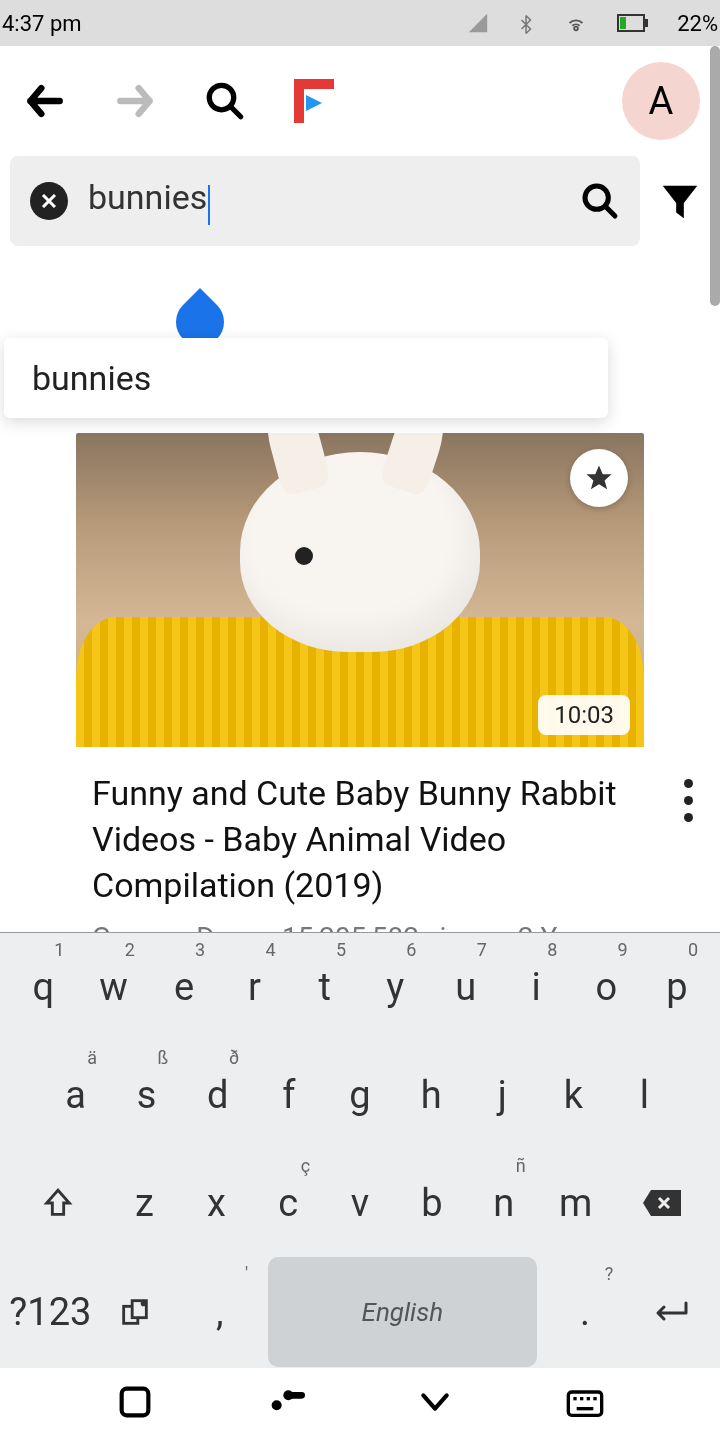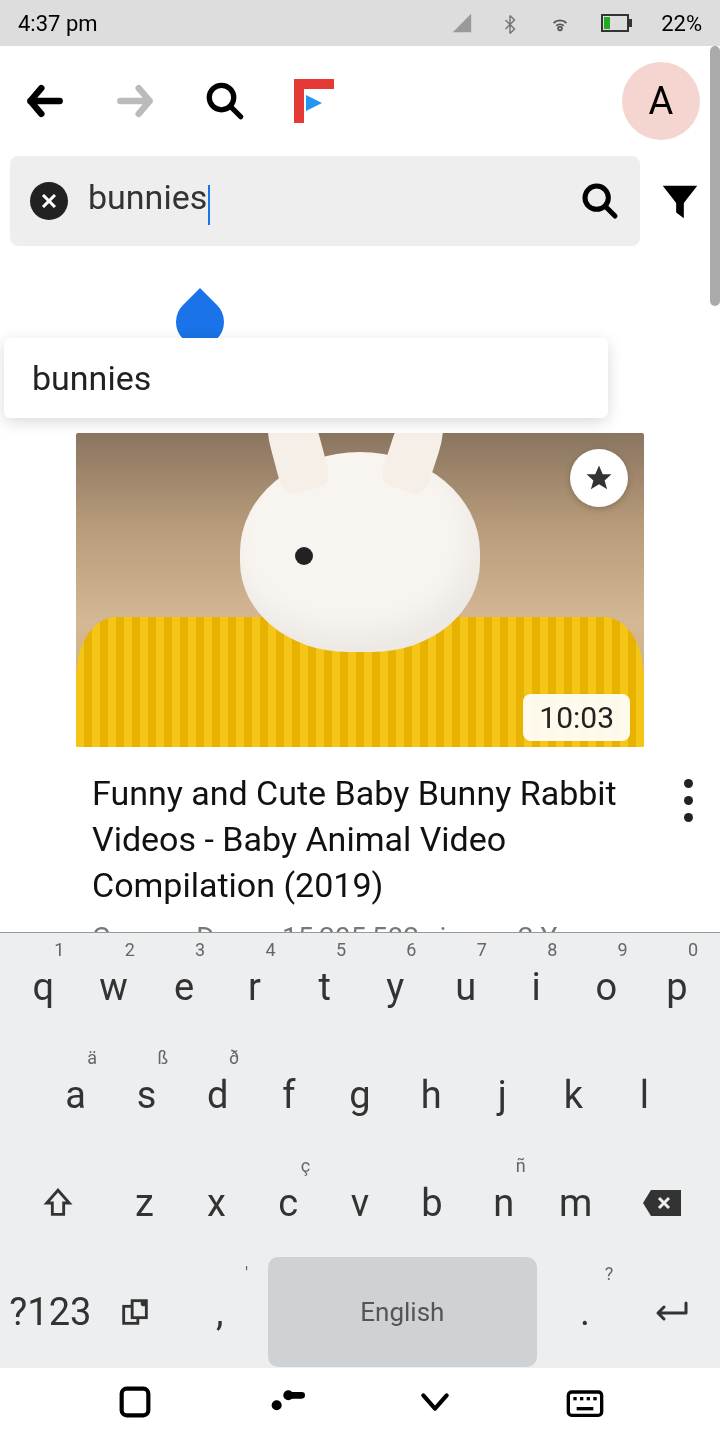--- a/index.html
+++ b/index.html
@@ -1,18 +1,18 @@
 <!DOCTYPE html>
 <html><head>
 <meta charset="utf-8">
 <style>
   * { box-sizing: border-box; margin: 0; padding: 0; }
   html, body { width: 720px; height: 1440px; font-family: -apple-system, Roboto, sans-serif; overflow: hidden; background: #fff; }
   
-  .status-bar { height: 46px; background: #ddd; display: flex; align-items: center; justify-content: space-between; padding: 0 18px; font-size: 22px; color: #000; }
+  .status-bar { height: 46px; background: #ddd; display: flex; align-items: center; justify-content: space-between; padding: 0 2px; font-size: 22px; color: #000; }
   .status-left { }
   .status-right { display: flex; align-items: center; gap: 28px; }
   .status-icon { display: inline-flex; align-items: center; }
   
   .app-area { position: relative; height: 886px; background: #fff; }
   
   .top-toolbar { height: 110px; display: flex; align-items: center; padding: 0 20px; gap: 40px; }
   .tb-btn { width: 50px; height: 50px; display: flex; align-items: center; justify-content: center; }
   .arrow-back svg, .arrow-fwd svg { width: 44px; height: 44px; }
   .search-top svg { width: 42px; height: 42px; }
@@ -38,38 +38,38 @@
   .content-card { position: absolute; left: 36px; right: 36px; top: 300px; background: #fff; }
   .section-title { font-size: 40px; color: #888; filter: blur(1px); opacity: 0.6; padding: 10px 40px 30px; }
   .video-card { padding: 0 40px; }
   .thumb { position: relative; width: 100%; height: 314px; background: linear-gradient(180deg, #8a7560 0%, #b89b7a 30%, #d4b896 60%, #c9a97a 100%); border-radius: 2px; overflow: hidden; }
   .bunny { position: absolute; left: 50%; top: 38%; transform: translate(-50%, -50%); width: 240px; height: 200px; background: #f8f4f0; border-radius: 50% 50% 45% 45%; box-shadow: inset -10px -20px 30px rgba(0,0,0,0.05); }
   .ear1 { position: absolute; left: 30px; top: -60px; width: 50px; height: 100px; background: #f5efe8; border-radius: 50% 50% 20% 20%; transform: rotate(-15deg); }
   .ear2 { position: absolute; right: 40px; top: -55px; width: 48px; height: 95px; background: #f5efe8; border-radius: 50% 50% 20% 20%; transform: rotate(18deg); }
   .eye { position: absolute; left: 55px; top: 95px; width: 18px; height: 18px; background: #222; border-radius: 50%; }
   .corn { position: absolute; bottom: 0; left: 0; right: 0; height: 130px; background: repeating-linear-gradient(90deg, #f5c518 0 8px, #e8b200 8px 16px), linear-gradient(#f5c518, #e8a800); border-radius: 40px 40px 0 0 / 60px 60px 0 0; }
   .star-badge { position: absolute; top: 16px; right: 16px; width: 58px; height: 58px; background: #fff; border-radius: 50%; display: flex; align-items: center; justify-content: center; box-shadow: 0 2px 6px rgba(0,0,0,0.2); }
-  .duration { position: absolute; bottom: 6px; right: 14px; background: rgba(255,255,255,0.92); padding: 6px 16px; border-radius: 8px; font-size: 30px; color: #222; }
+  .duration { position: absolute; bottom: 12px; right: 14px; background: rgba(255,255,255,0.92); padding: 6px 16px; border-radius: 8px; font-size: 24px; color: #222; }
   .video-meta { display: flex; padding-top: 24px; gap: 20px; margin-left: 16px; }
   .meta-text { flex: 1; }
   .video-title { font-size: 34px; line-height: 1.35; color: #111; }
   .video-sub { font-size: 28px; color: #777; margin-top: 12px; white-space: nowrap; overflow: hidden; }
   .more-dots { width: 30px; padding-top: 8px; display: flex; flex-direction: column; align-items: center; gap: 8px; }
   .more-dots span { width: 9px; height: 9px; background: #222; border-radius: 50%; }
   
   .keyboard { position: absolute; left: 0; right: 0; top: 932px; height: 508px; background: #eceef0; border-top: 1px solid #999; }
   .kb-row { display: flex; justify-content: space-around; align-items: center; }
   .kb-row1 { height: 108px; padding: 0 8px; }
   .kb-row2 { height: 108px; padding: 0 40px; }
   .kb-row3 { height: 108px; padding: 0 8px; }
   .kb-row4 { height: 110px; padding: 0 8px; }
   .key { flex: 1; position: relative; display: flex; align-items: center; justify-content: center; font-size: 38px; color: #333; height: 100%; }
   .key .sup { position: absolute; top: 6px; right: 14px; font-size: 18px; color: #666; }
   .shift-key, .bksp-key { flex: 1.4; }
-  .space-key { flex: 3.8; background: #cfd2d5; border-radius: 10px; margin: 14px 6px; font-size: 26px; color: #555; }
+  .space-key { flex: 3.8; background: #cfd2d5; border-radius: 10px; margin: 14px 6px; font-size: 26px; color: #555; font-style: italic; }
   .sym-key, .emoji-key, .comma-key, .period-key, .enter-key { flex: 1.2; }
   
   .nav-bar { position: absolute; left: 0; right: 0; bottom: 0; height: 72px; background: #fff; display: flex; align-items: center; justify-content: space-around; padding: 0 60px; }
   .nav-item svg { width: 40px; height: 40px; }
 </style>
 </head>
 <body>
 
 <div class="status-bar">
   <div class="status-left">4:37 pm</div>

